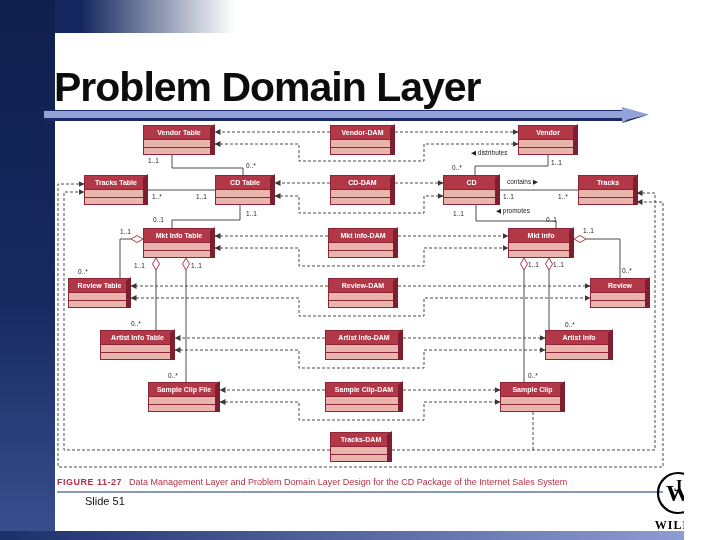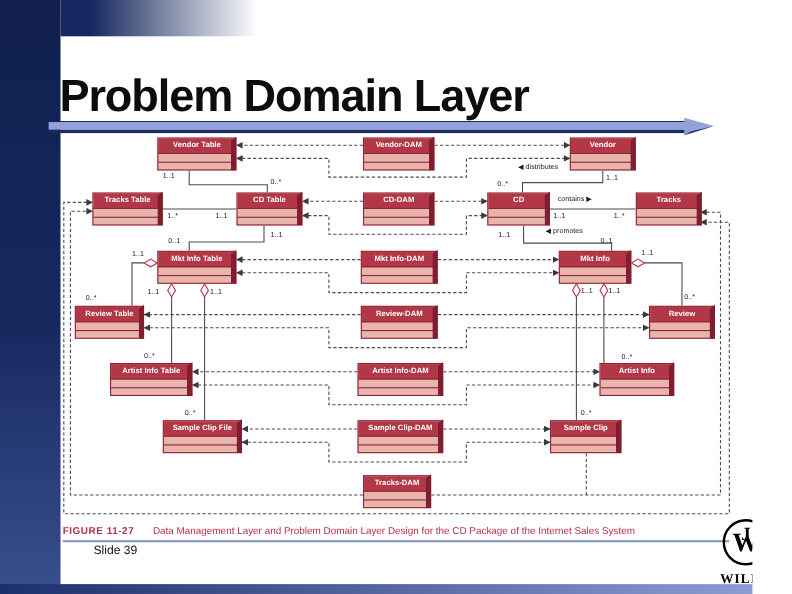--- a/index.html
+++ b/index.html
@@ -18,21 +18,21 @@
   .uml{position:absolute;background:#e9b4ab;border:1px solid #8e2438;height:30px;box-sizing:border-box;}
   .uml .fold{position:absolute;top:-2px;bottom:-1px;right:-1px;width:5px;background:#7e1e2e;
              clip-path:polygon(0 4px,100% 0,100% 100%,0 100%);}
   .uml .hd{height:13px;line-height:13px;background:#b23848;border-bottom:1px solid #8e2438;
            color:#ffffff;font-weight:bold;font-size:7px;text-align:center;white-space:nowrap;overflow:hidden;}
   .uml .r1{height:7px;border-bottom:1px solid #8e2438;}
   .uml .r2{height:8px;}
   .m{position:absolute;font-size:6.5px;color:#222;white-space:nowrap;line-height:7px;}
   .connectors{position:absolute;left:0;top:0;pointer-events:none;}
   .caption{position:absolute;left:57px;top:477px;width:612px;font-size:9px;color:#b5304a;white-space:nowrap;}
-  .caption .fig{font-weight:bold;letter-spacing:0.5px;margin-right:17px;}
+  .caption .fig{font-weight:bold;letter-spacing:0.5px;margin-right:7px;}
   .caption-rule{position:absolute;left:57px;top:491px;width:606px;height:2px;background:#8999bd;}
   .slide-num{position:absolute;left:85px;top:495px;font-size:11px;color:#111;}
   .wiley{position:absolute;left:648px;top:470px;width:60px;text-align:center;color:#000;}
   .wiley .wordmark{font-family:"Liberation Serif",serif;font-weight:bold;font-size:12px;
                    letter-spacing:1px;margin-top:-2px;}
 </style>
 </head>
 <body>
 
 <div class="slide">
@@ -262,21 +262,21 @@
   <span class="m" style="left:528px;top:261px">1..1</span>
   <span class="m" style="left:553px;top:261px">1..1</span>
   <span class="m" style="left:565px;top:321px">0..*</span>
   <span class="m" style="left:528px;top:372px">0..*</span>
 
   <div class="caption">
     <span class="fig">FIGURE 11-27</span><span>Data Management Layer and Problem Domain Layer Design for the CD Package of the Internet Sales System</span>
   </div>
   <div class="caption-rule"></div>
 
-  <div class="slide-num">Slide 39</div>
+  <div class="slide-num">Slide 51</div>
 
   <div class="wiley">
     <svg width="48" height="46" viewBox="0 0 48 46">
       <circle cx="24" cy="23" r="20" fill="none" stroke="#000" stroke-width="2.2"></circle>
       <text x="24" y="31" text-anchor="middle" font-family="Liberation Serif, serif" font-size="24" font-weight="bold" fill="#000">W</text>
       <text x="24" y="21" text-anchor="middle" font-family="Liberation Serif, serif" font-size="17" font-weight="bold" fill="#000">J</text>
     </svg>
     <div class="wordmark">WILEY</div>
   </div>
 </div>

